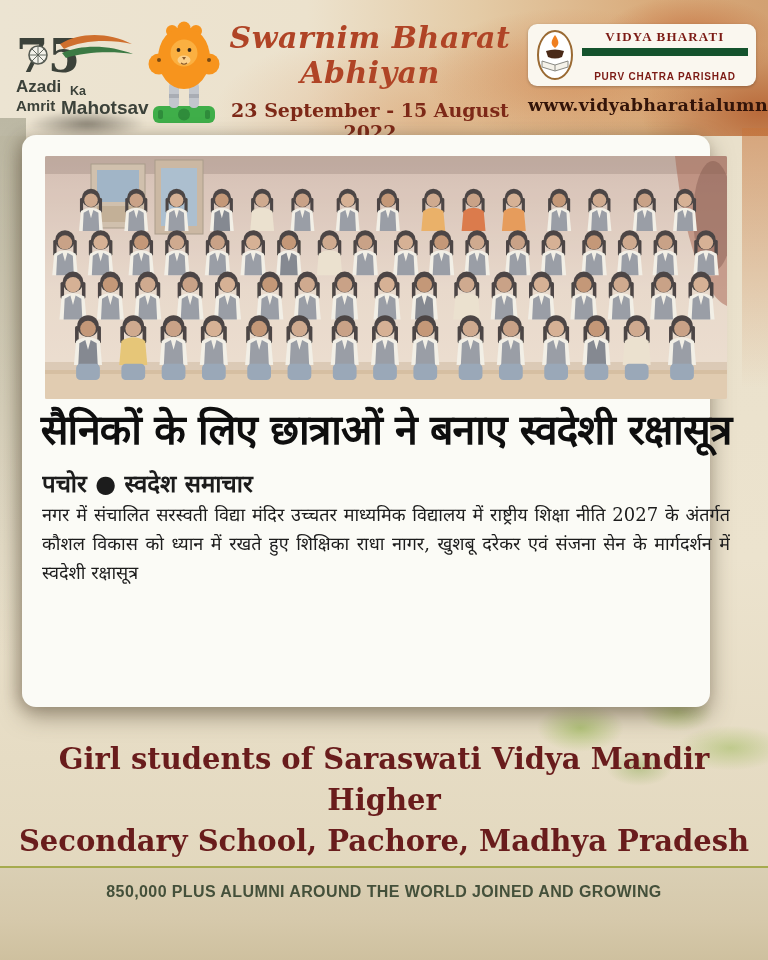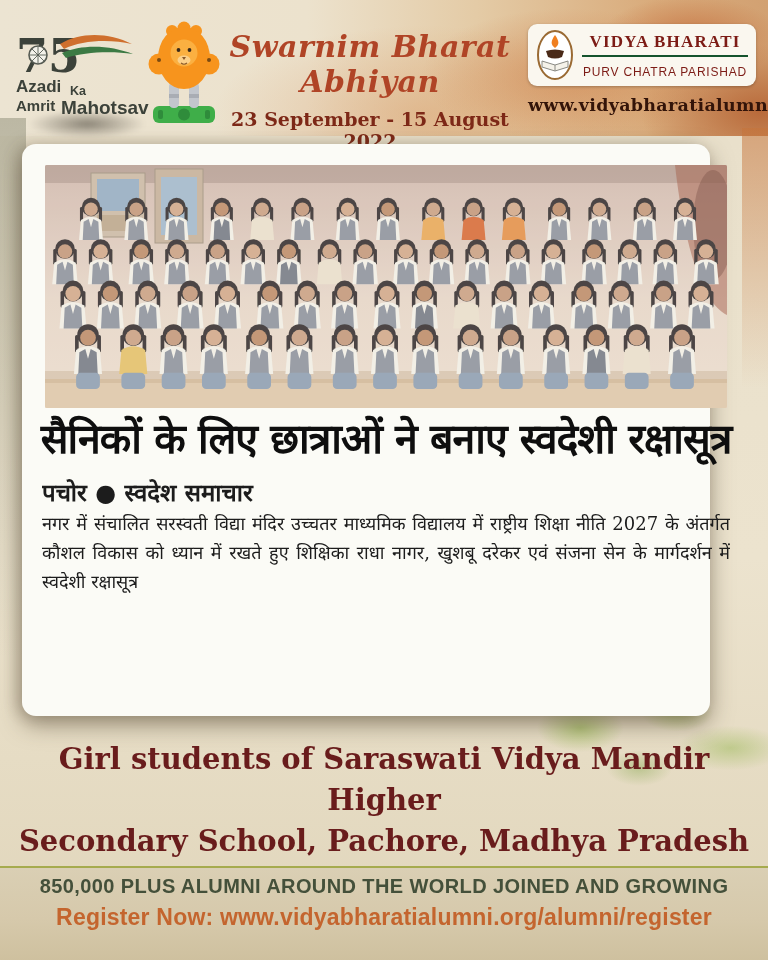--- a/index.html
+++ b/index.html
@@ -15,36 +15,36 @@
       radial-gradient(160px 90px at 99% 82%, rgba(178,92,44,.8), rgba(178,92,44,0) 75%),
       linear-gradient(90deg,#ece4d2 0%,#ece2cd 40%,#e4cba6 62%,#d9ab7b 85%,#d2a172 100%);}
   .shadow-blob{position:absolute;left:28px;top:110px;width:118px;height:28px;
     background:radial-gradient(closest-side,rgba(60,55,45,.55),rgba(60,55,45,0));filter:blur(2px);}
   .left-wash{position:absolute;left:0;top:118px;width:26px;height:540px;
     background:linear-gradient(180deg,rgba(140,140,118,.5),rgba(140,140,118,0));}
   .right-wash{position:absolute;right:0;top:128px;width:26px;height:260px;
     background:linear-gradient(180deg,rgba(198,116,58,.55),rgba(198,116,58,0));}
   .azadi{position:absolute;left:14px;top:24px;width:142px;height:96px;}
   .lion{position:absolute;left:146px;top:20px;width:76px;height:106px;}
-  .campaign{position:absolute;left:220px;top:29px;width:300px;text-align:center;}
+  .campaign{position:absolute;left:220px;top:20px;width:300px;text-align:center;}
   .campaign-title{font-family:"DejaVu Serif",serif;font-style:italic;font-weight:700;
     font-size:30px;color:#b04426;letter-spacing:.5px;}
   .campaign-dates{margin-top:9px;font-family:"DejaVu Serif",serif;font-weight:700;
     font-size:19px;color:#7d2817;}
   .vb{position:absolute;left:528px;top:24px;width:228px;}
   .vb-box{background:#faf7ef;border-radius:9px;padding:4px 8px;display:flex;align-items:center;
     gap:8px;height:54px;box-shadow:0 1px 3px rgba(0,0,0,.25);}
   .vb-text{flex:1;text-align:center;}
-  .vb-name{font-family:"Liberation Serif",serif;font-weight:700;font-size:17px;color:#7c1b15;
-    letter-spacing:1.2px;padding-bottom:3px;border-bottom:2px solid #14532d;}
-  .vb-sub{font-weight:400;font-size:12px;color:#7c1b15;letter-spacing:.8px;padding-top:8px;}
+  .vb-name{font-family:"Liberation Serif",serif;font-weight:700;font-size:13px;color:#7c1b15;
+    letter-spacing:1.2px;padding-bottom:3px;border-bottom:8px solid #14532d;}
+  .vb-sub{font-weight:700;font-size:10px;color:#7c1b15;letter-spacing:.8px;padding-top:15px;}
   .vb-url{margin-top:9px;text-align:center;font-family:"DejaVu Serif",serif;font-weight:700;
     font-size:17.5px;color:#331409;letter-spacing:.3px;}
   
-  .clipping{position:absolute;left:22px;top:144px;width:688px;height:572px;background:#fbfbf6;
+  .clipping{position:absolute;left:22px;top:135px;width:688px;height:572px;background:#fbfbf6;
     border-radius:14px;box-shadow:0 9px 22px rgba(78,64,44,.5), -6px 0 14px rgba(78,64,44,.2);z-index:2;}
   .photo{position:absolute;left:23px;top:21px;width:682px;height:243px;background:#ddc9b8;
     border-radius:2px;overflow:hidden;}
   .headline{position:absolute;left:6px;top:270px;width:716px;margin:0;text-align:center;
     font-family:"DejaVu Sans",sans-serif;font-weight:800;font-size:41px;line-height:1.25;
     color:#0e0e0e;white-space:nowrap;letter-spacing:-1px;}
   .columns{position:absolute;left:20px;top:334px;width:688px;height:232px;display:flex;gap:17px;
     overflow:hidden;}
   .col{flex:1;font-family:"DejaVu Serif",serif;font-size:18px;line-height:29px;color:#1c1c1c;
     text-align:justify;}
@@ -55,21 +55,21 @@
     background:
       radial-gradient(62px 34px at 30% 38%, rgba(138,177,64,.55), rgba(138,177,64,0) 70%),
       radial-gradient(52px 28px at 66% 22%, rgba(152,190,82,.5), rgba(152,190,82,0) 70%),
       radial-gradient(72px 30px at 86% 58%, rgba(138,177,64,.42), rgba(138,177,64,0) 75%),
       radial-gradient(44px 24px at 52% 78%, rgba(118,158,58,.38), rgba(118,158,58,0) 75%);}
   .caption{position:absolute;left:0;top:739px;width:768px;text-align:center;z-index:3;
     font-family:"DejaVu Serif",serif;font-weight:700;font-size:29px;line-height:41px;color:#691c1c;}
   .footer{position:absolute;left:0;top:866px;width:768px;height:94px;text-align:center;
     border-top:2px solid #a6ab4e;
     background:linear-gradient(180deg,#dacfb4 0%,#d6c9ab 55%,#cec09e 100%);}
-  .stat{padding-top:7px;font-weight:700;font-size:20px;color:#44503a;letter-spacing:.4px;}
+  .stat{padding-top:15px;font-weight:700;font-size:16px;color:#44503a;letter-spacing:.4px;}
   .register{padding-top:6px;font-weight:700;font-size:23px;color:#c4652e;letter-spacing:.2px;}
 </style>
 </head>
 <body>
 
 <div class="poster">
   <div class="bg-header"></div>
   <div class="shadow-blob"></div>
   <div class="left-wash"></div>
   <div class="right-wash"></div>
@@ -579,15 +579,14 @@
 
   <div class="green-splash"></div>
 
   <div class="caption">
     <div>Girl students of Saraswati Vidya Mandir Higher</div>
     <div>Secondary School, Pachore, Madhya Pradesh</div>
   </div>
 
   <div class="footer">
     <div class="stat">850,000 PLUS ALUMNI AROUND THE WORLD JOINED AND GROWING</div>
-    <div class="register">Register Now: www.vidyabharatialumni.org/alumni/register</div>
   </div>
 </div>
 
 </body></html>

